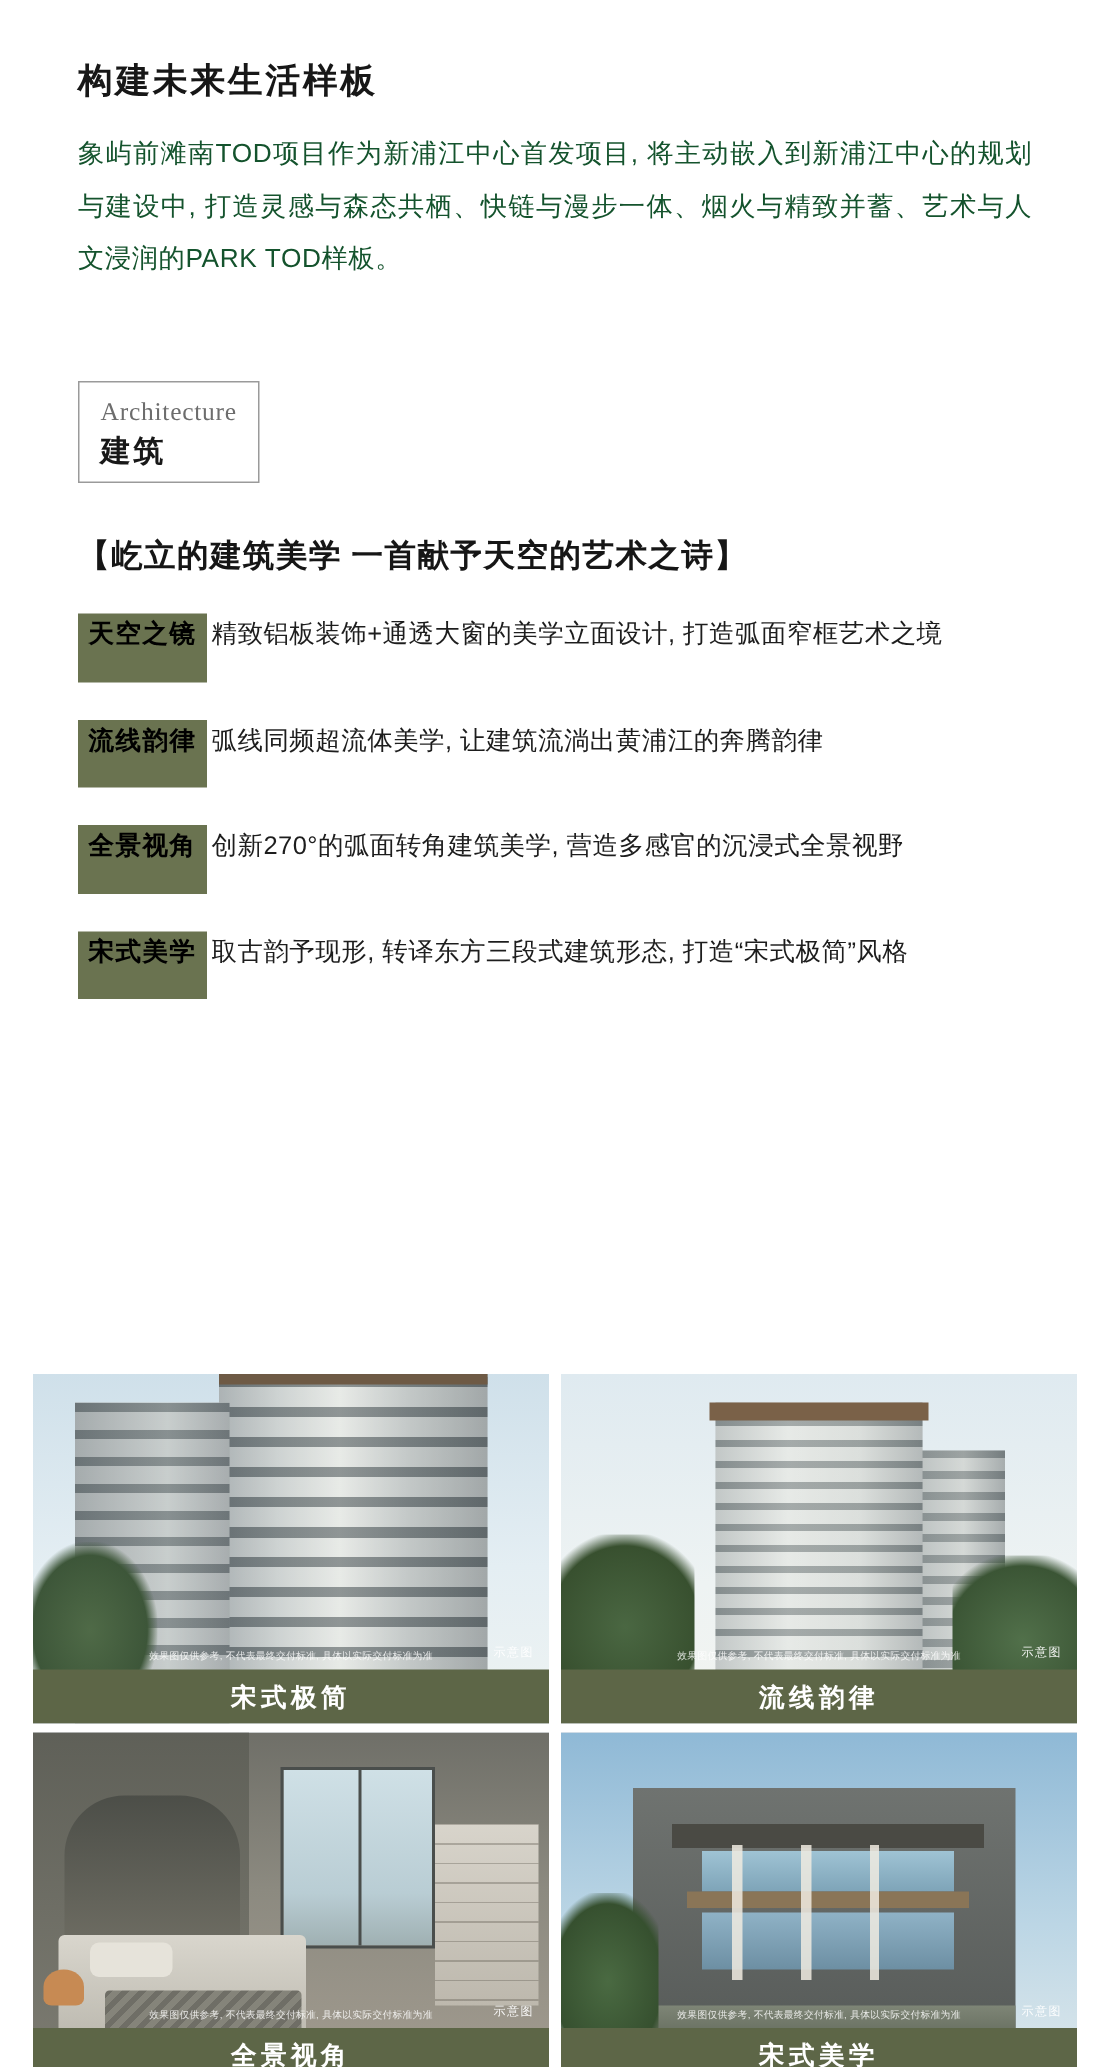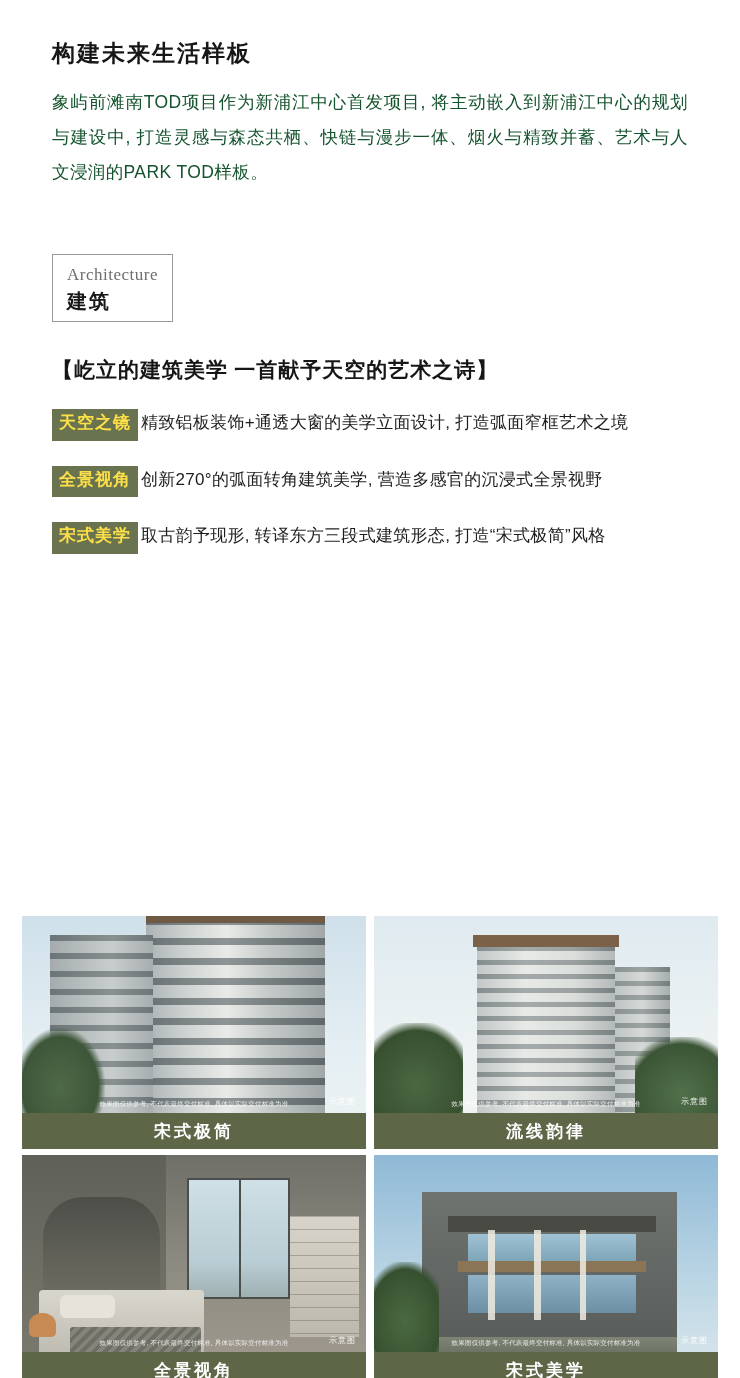--- a/index.html
+++ b/index.html
@@ -139,25 +139,25 @@
   .feature {
     margin-bottom: 22px;
     font-size: 17px;
     line-height: 1.95;
     letter-spacing: 0.3px;
     color: #1d1d1d;
   }
   .feature-tag {
     display: inline-block;
     background: #6a7350;
-    color: #fde047;
+    color: #000000;
     font-size: 17px;
     font-weight: bold;
     letter-spacing: 1px;
-    padding: 2px 7px 5px 7px;
+    padding: 2px 7px 19px 7px;
     margin-right: 3px;
     vertical-align: baseline;
     line-height: 1.45;
   }
   .feature-text {
     vertical-align: baseline;
   }
 
   
   .grid {
@@ -507,20 +507,23 @@
     <div class="arch-cn">建筑</div>
   </div>
 
   
   <div class="section-headline">【屹立的建筑美学 一首献予天空的艺术之诗】</div>
 
   
   <div class="features">
     <div class="feature">
       <span class="feature-tag">天空之镜</span><span class="feature-text">精致铝板装饰+通透大窗的美学立面设计, 打造弧面窄框艺术之境</span>
+    </div>
+    <div class="feature">
+      <span class="feature-tag">流线韵律</span><span class="feature-text">弧线同频超流体美学, 让建筑流淌出黄浦江的奔腾韵律</span>
     </div>
     <div class="feature">
       <span class="feature-tag">全景视角</span><span class="feature-text">创新270°的弧面转角建筑美学, 营造多感官的沉浸式全景视野</span>
     </div>
     <div class="feature">
       <span class="feature-tag">宋式美学</span><span class="feature-text">取古韵予现形, 转译东方三段式建筑形态, 打造“宋式极简”风格</span>
     </div>
   </div>
 
   

